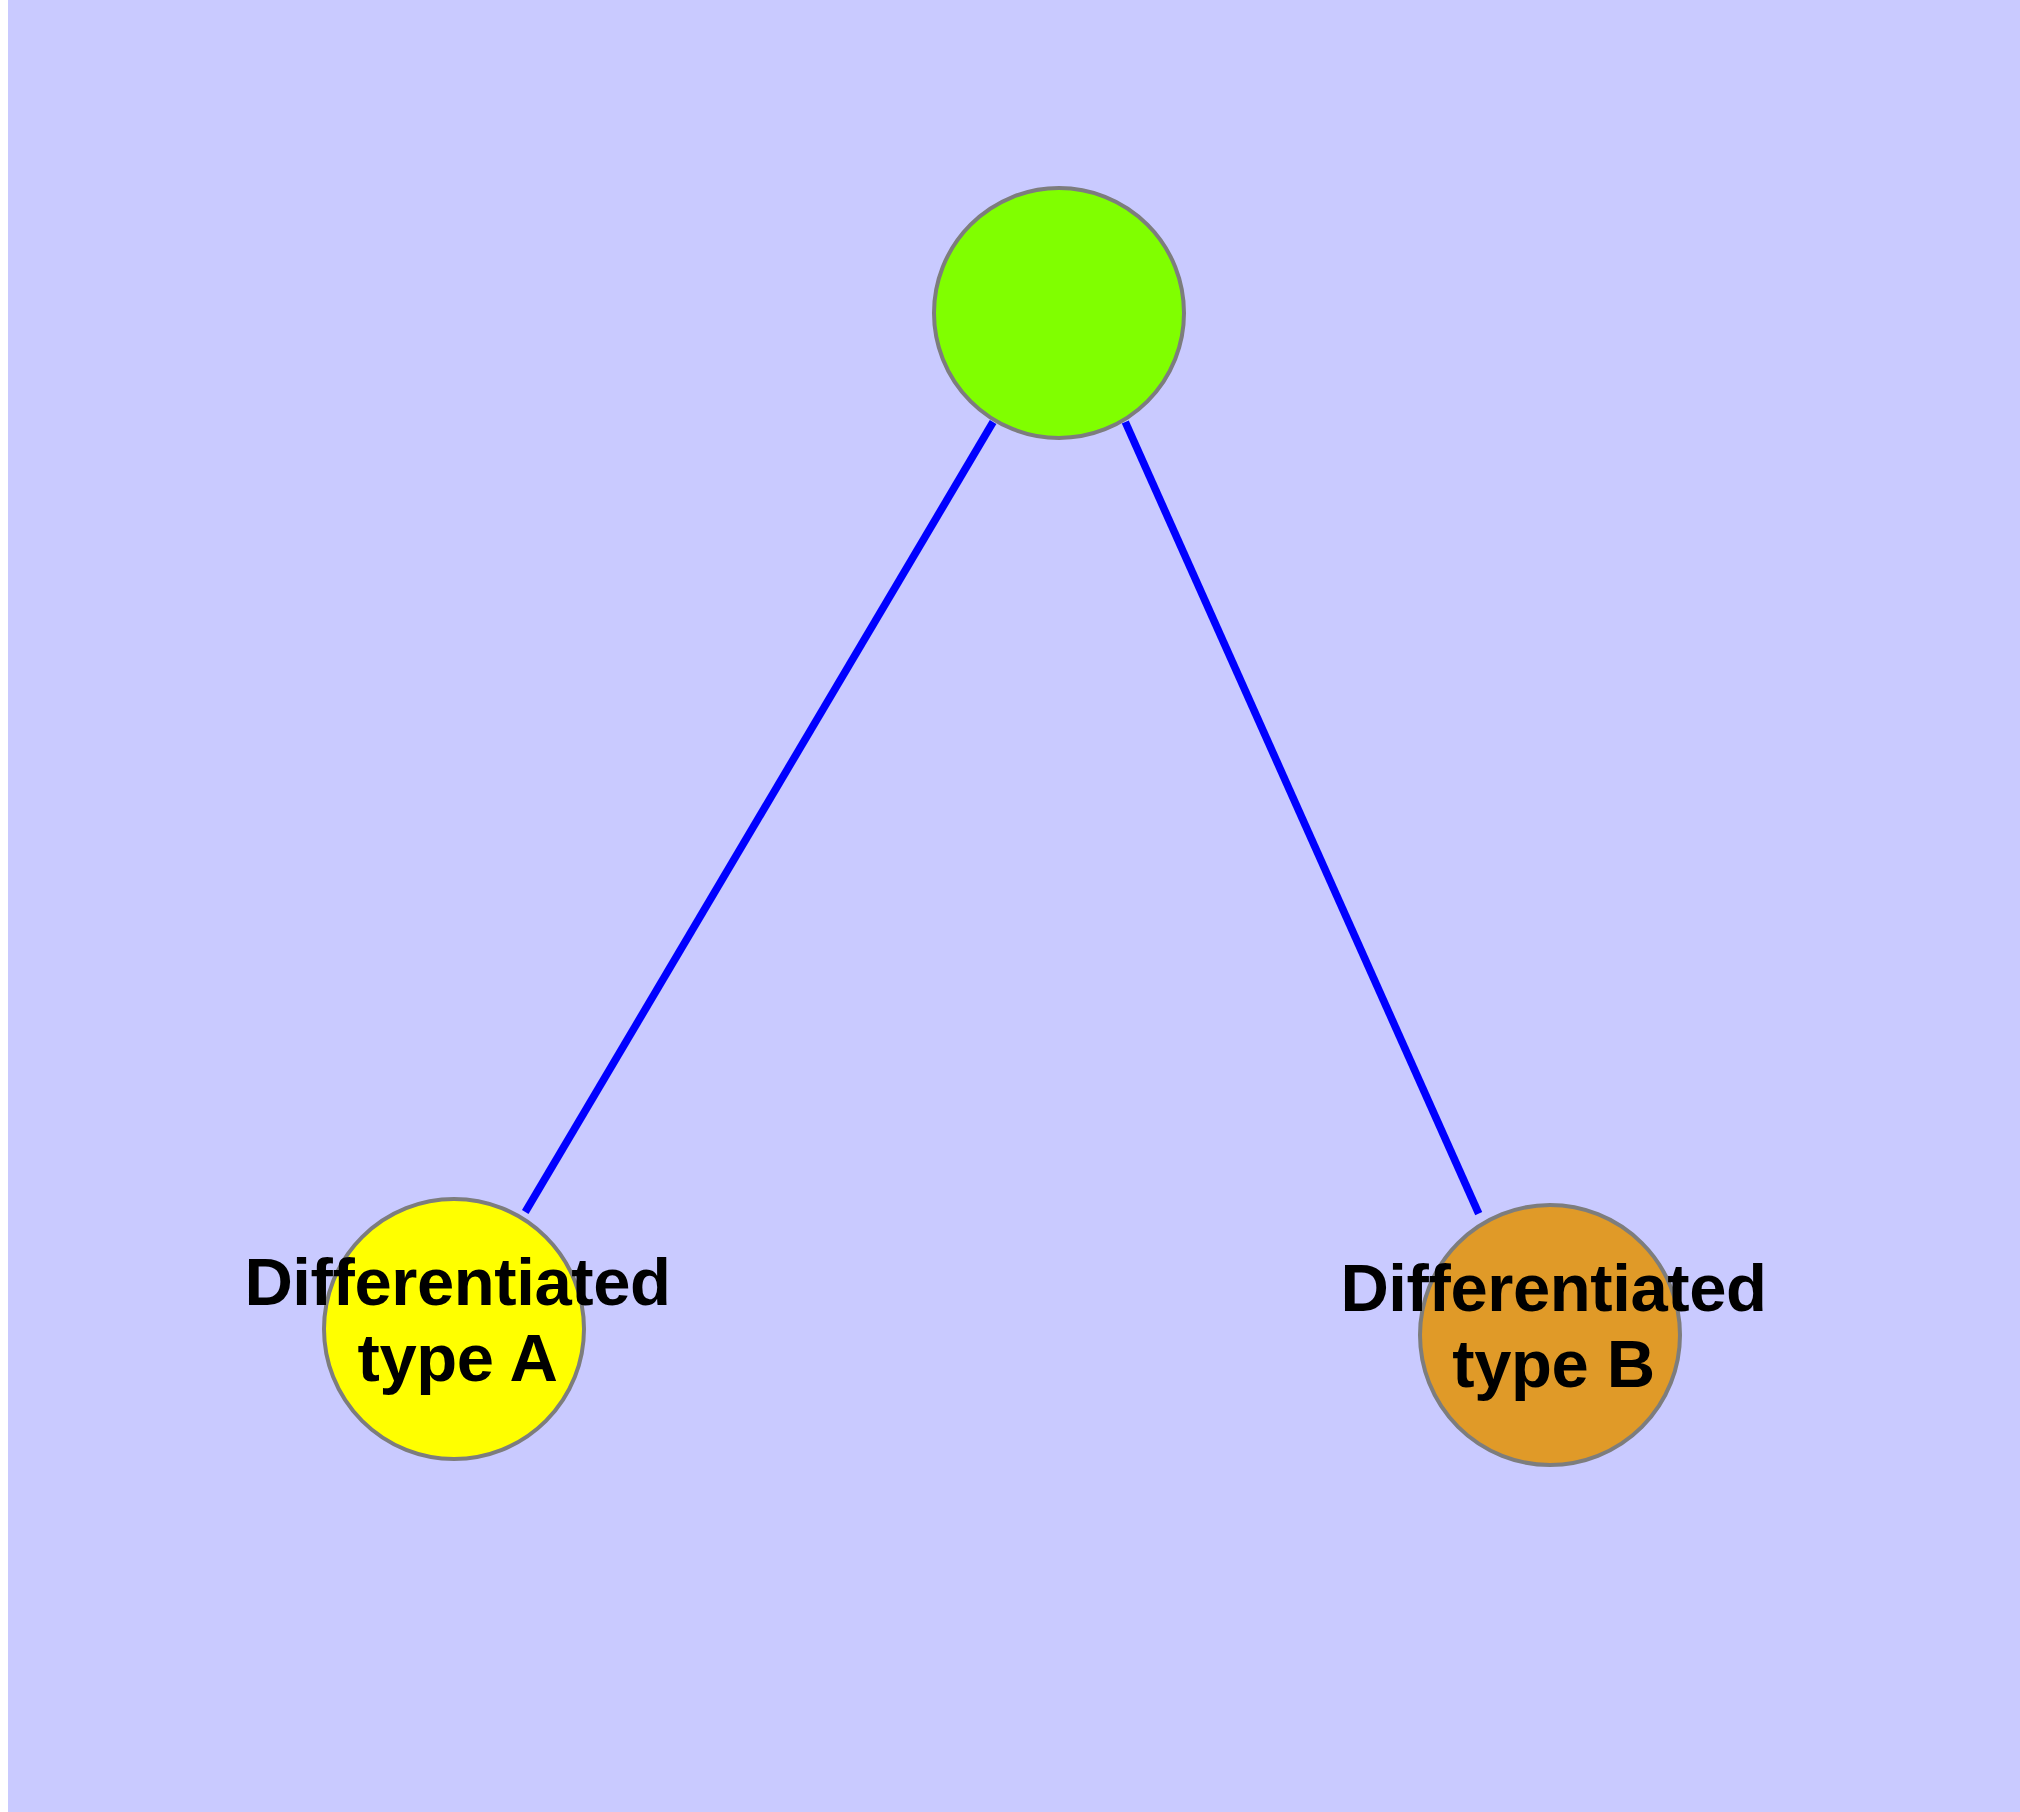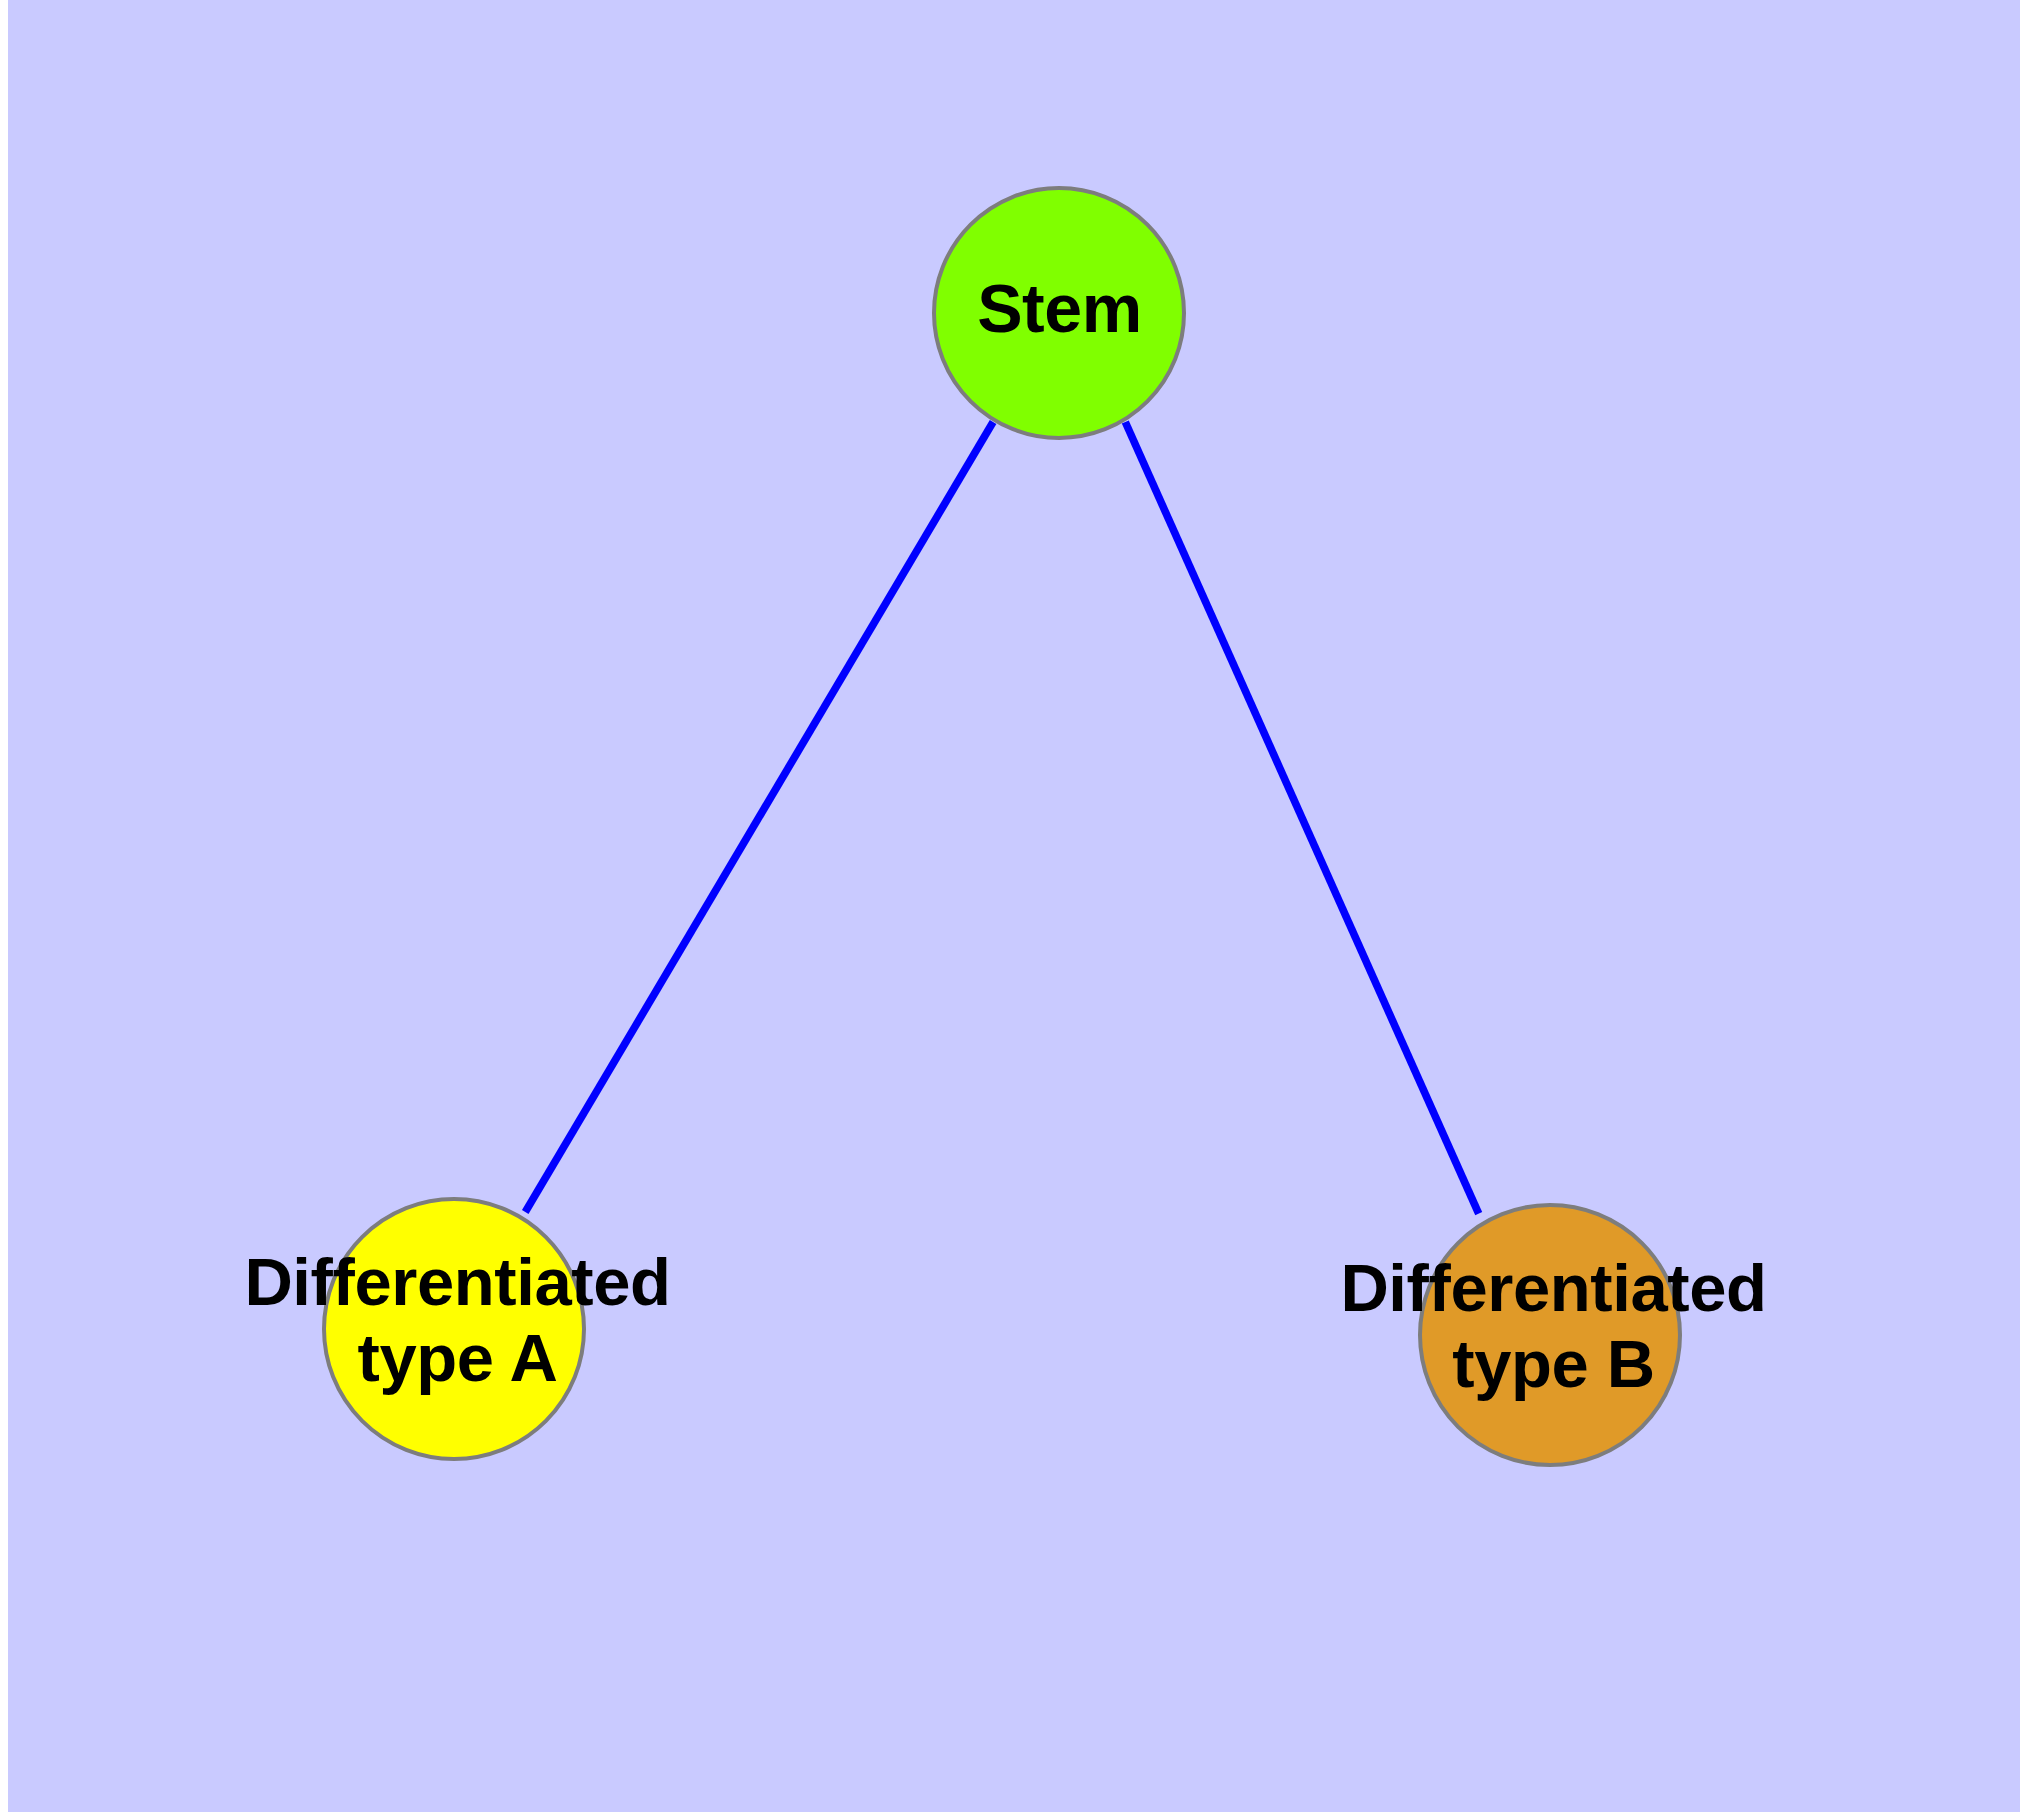--- a/index.html
+++ b/index.html
@@ -82,21 +82,20 @@
 <body>
 
 <div id="canvas">
 
   <svg id="edge-layer" viewBox="0 0 2384 2138" width="2021" height="1812" xmlns="http://www.w3.org/2000/svg">
     <line x1="1162" y1="498" x2="610" y2="1430" stroke="#0000ff" stroke-width="9" stroke-linecap="butt"></line>
     <line x1="1318" y1="498" x2="1735" y2="1432" stroke="#0000ff" stroke-width="9" stroke-linecap="butt"></line>
   </svg>
 
   <div class="node" style="left:924px; top:186px; width:254px; height:254px; background:#80ff00;"></div>
-  <div class="node-label label-stem">Stem</div>
 
   <div class="node" style="left:314px; top:1197px; width:264px; height:264px; background:#ffff00;"></div>
   <div class="node-label label-typea">Differentiated
 type A</div>
 
   <div class="node" style="left:1410px; top:1203px; width:264px; height:264px; background:#e09a28;"></div>
   <div class="node-label label-typeb">Differentiated
 type B</div>
 
 </div>

